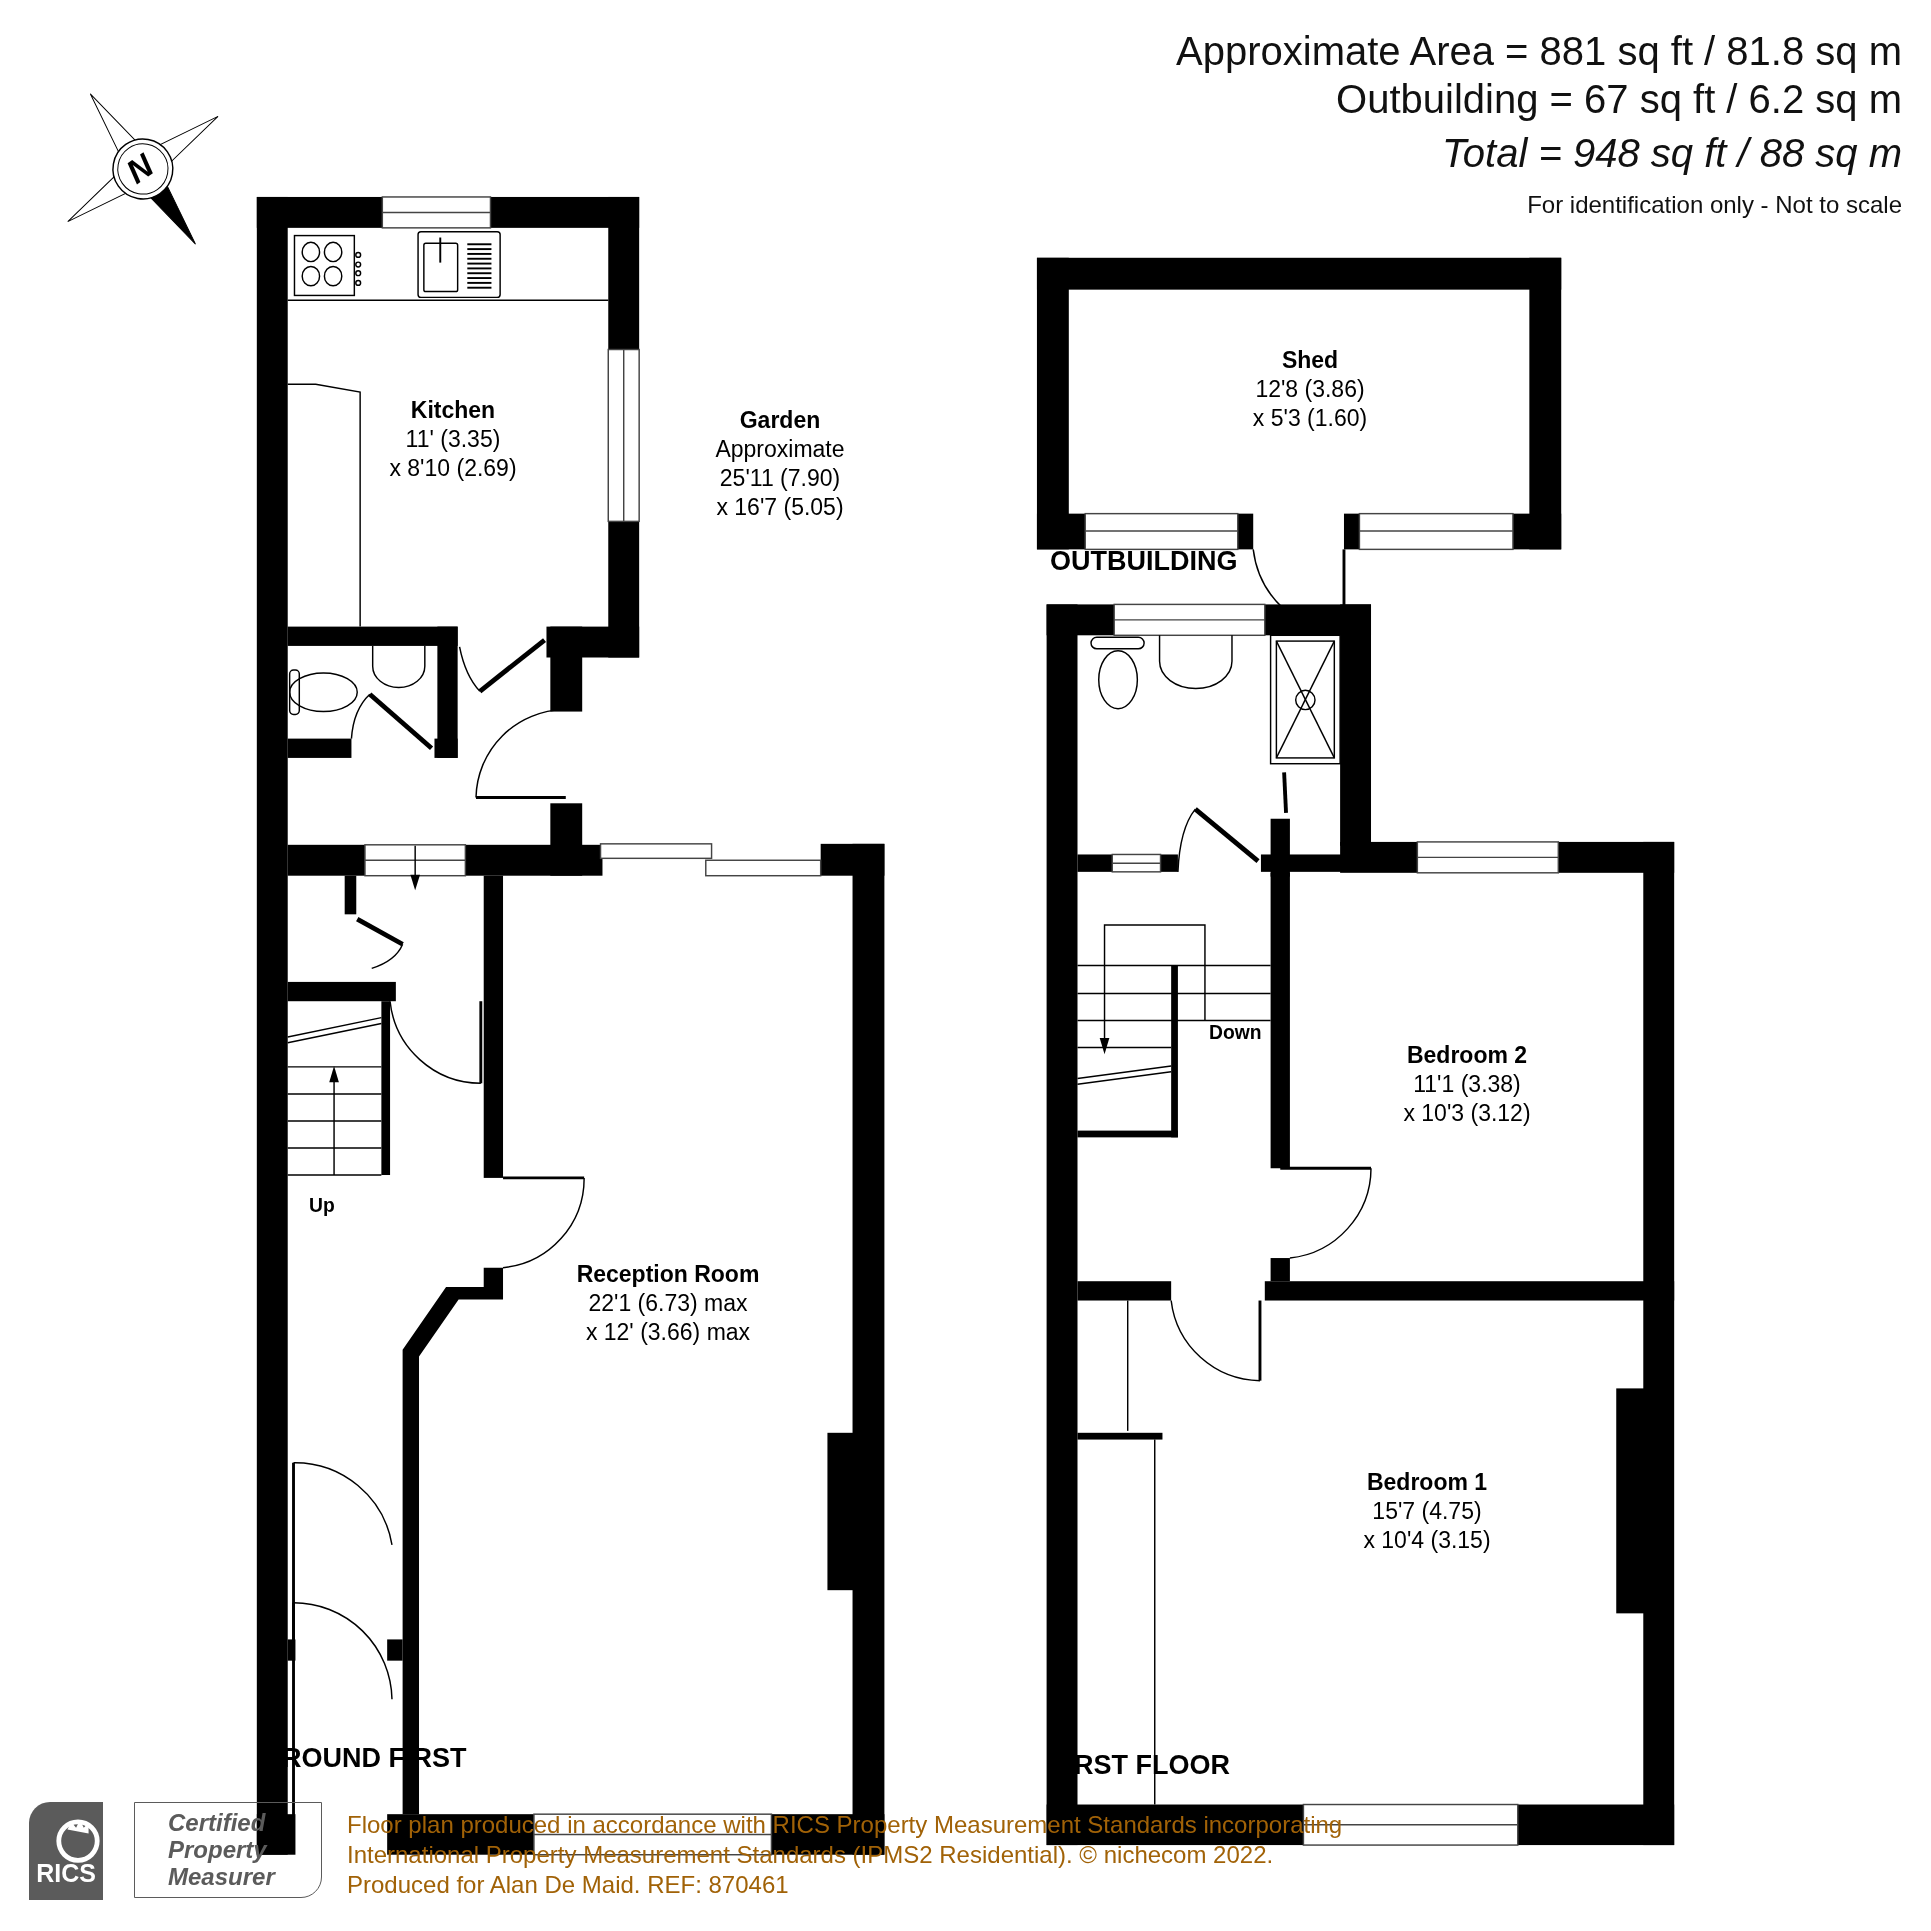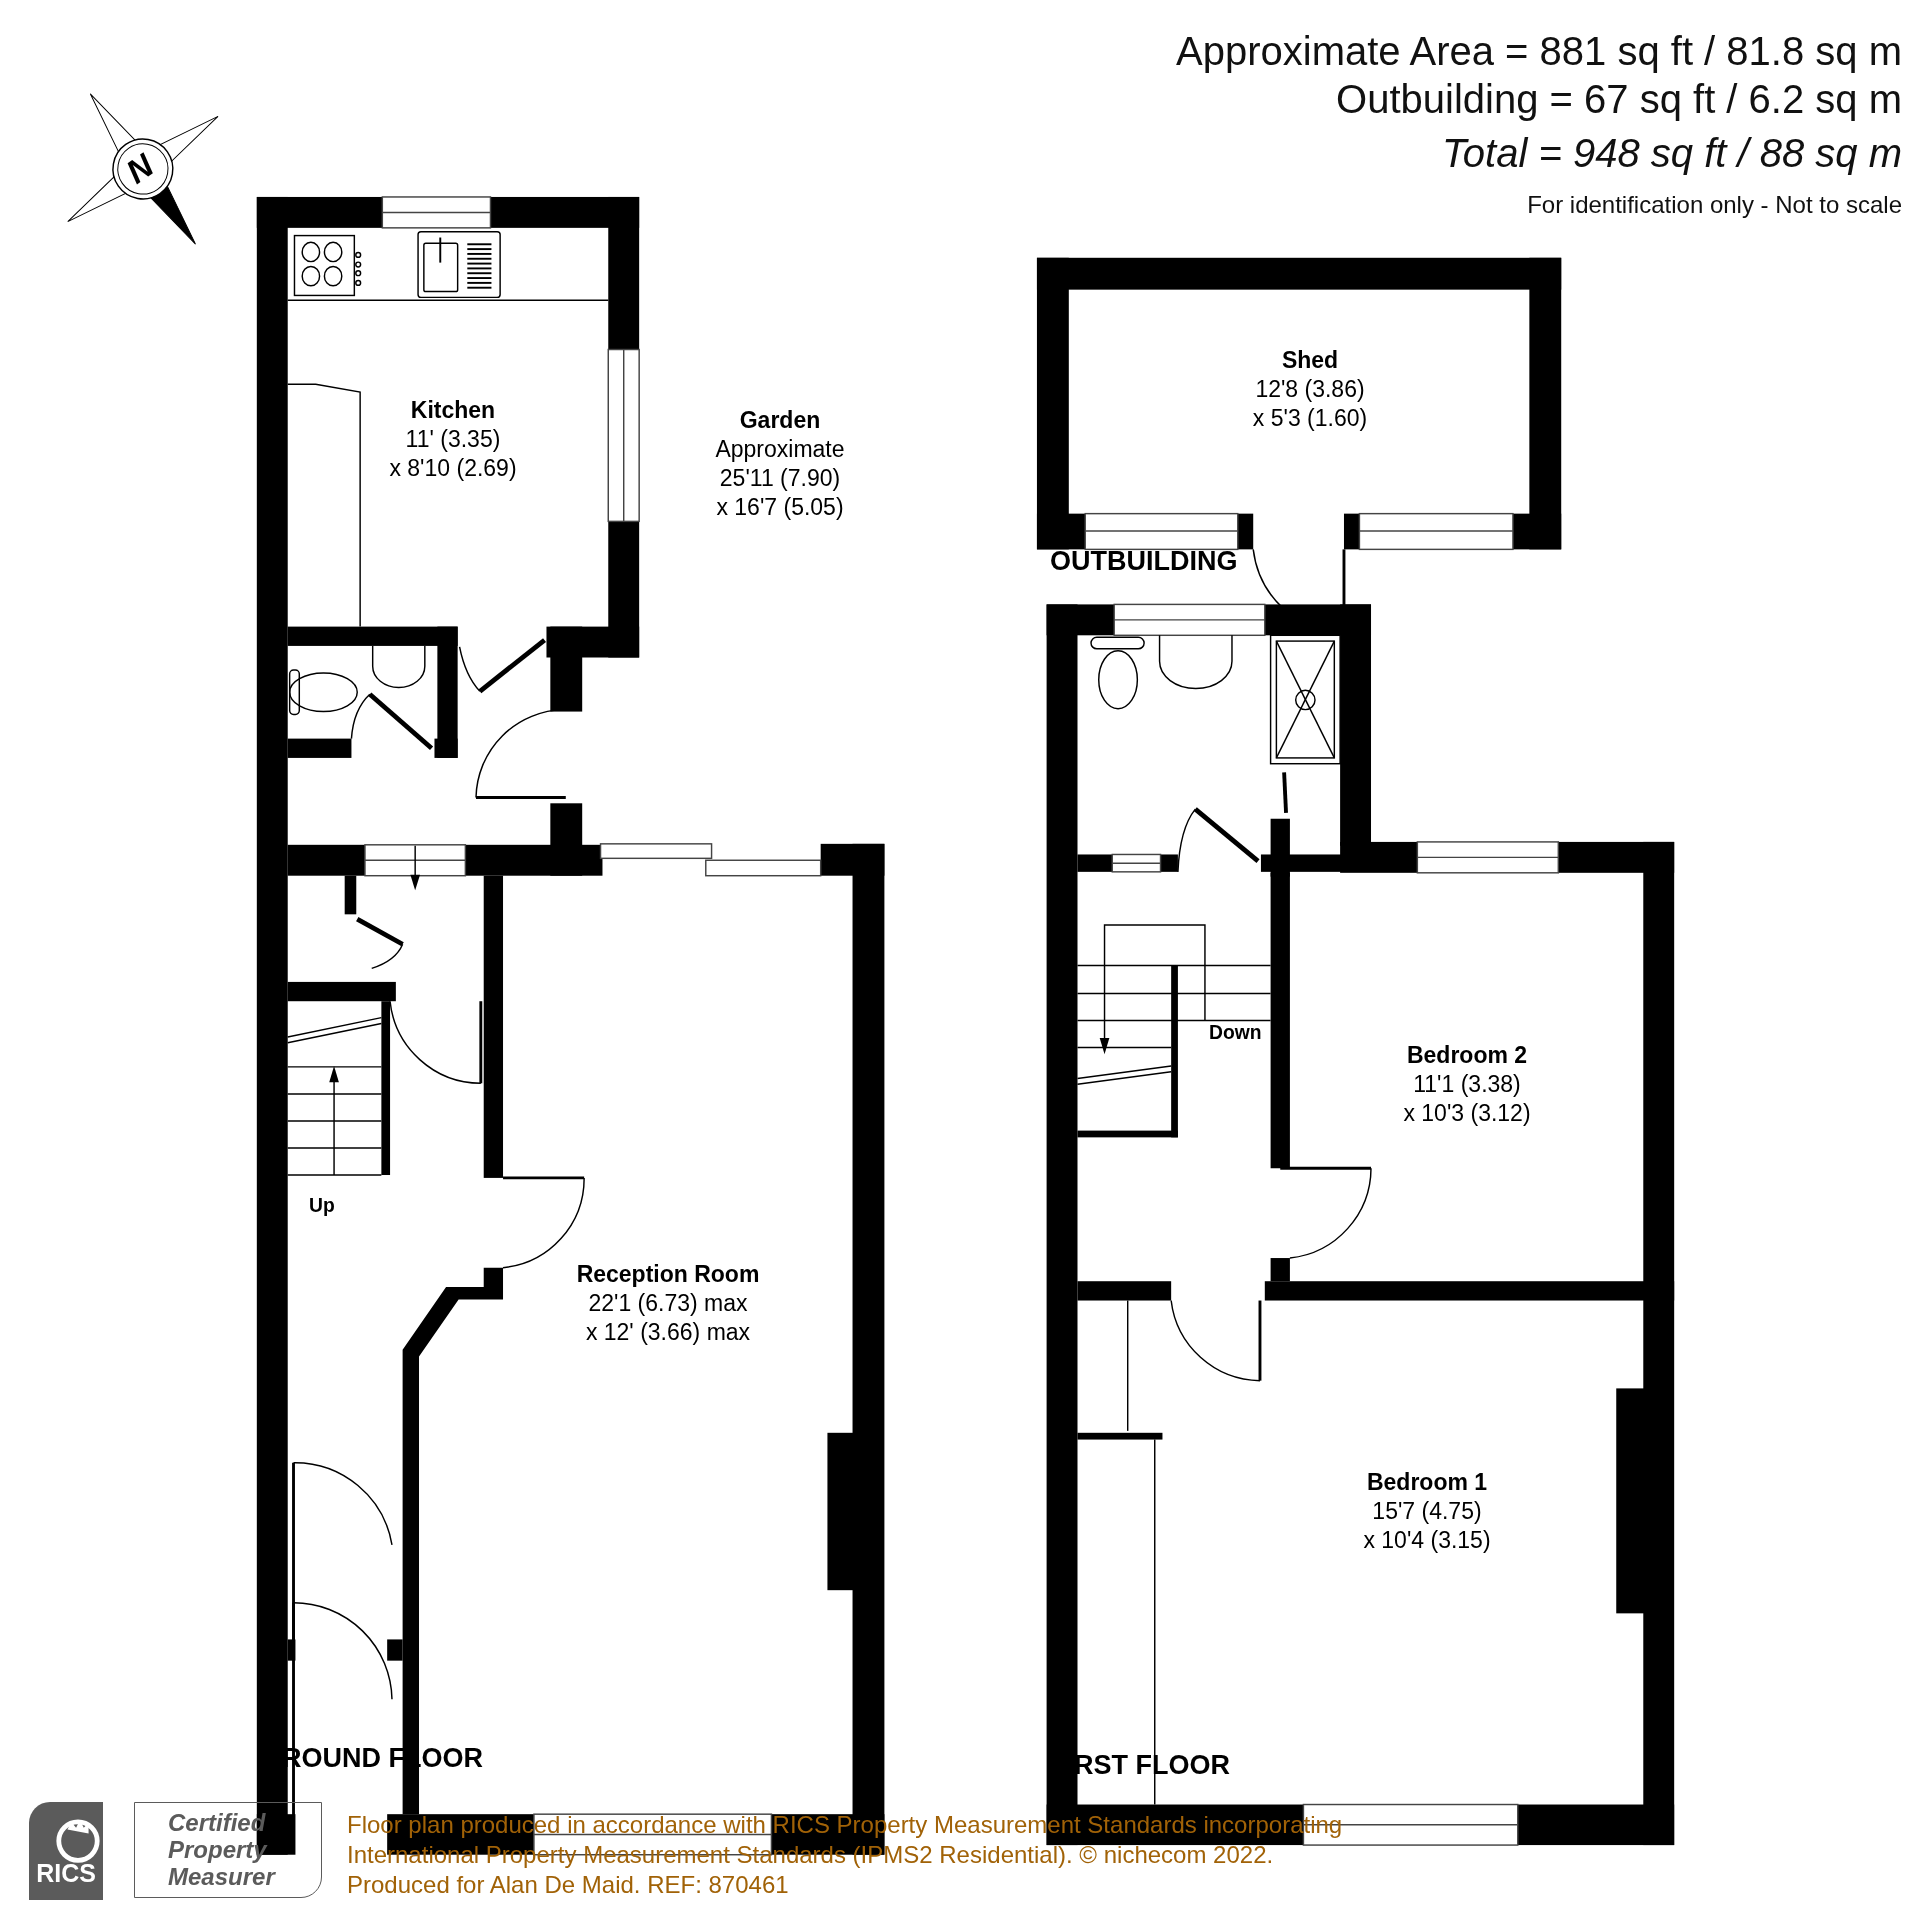--- a/index.html
+++ b/index.html
@@ -288,21 +288,21 @@
 </div>
 
 <div class="room-label" style="left:668px;top:1260px;text-align:center;">
   <div class="room-name">Reception Room</div>
   <div class="room-dim">22'1 (6.73) max</div>
   <div class="room-dim">x 12' (3.66) max</div>
 </div>
 
 <div class="small-label" style="left:309px;top:1195px;">Up</div>
 
-<div class="floor-title" style="left:261px;top:1743px;">GROUND FLOOR</div>
+<div class="floor-title" style="left:261px;top:1743px;">GROUND FIRST</div>
 
 <div class="room-label" style="left:1310px;top:346px;">
   <div class="room-name">Shed</div>
   <div class="room-dim">12'8 (3.86)</div>
   <div class="room-dim">x 5'3 (1.60)</div>
 </div>
 <div class="floor-title" style="left:1050px;top:546px;">OUTBUILDING</div>
 
 <div class="room-label" style="left:1467px;top:1041px;">
   <div class="room-name">Bedroom 2</div>

